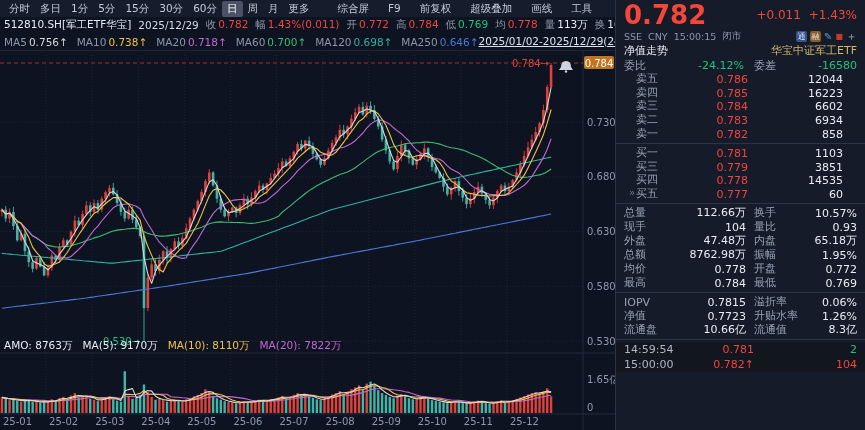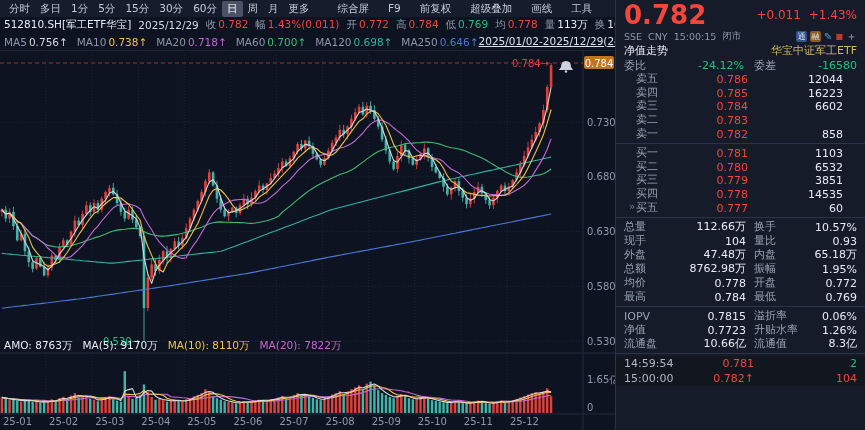--- a/index.html
+++ b/index.html
@@ -722,38 +722,34 @@
           <span class="qty">16223</span>
         </div>
         <div class="ob-row">
           <span class="lbl">卖三</span>
           <span class="prc">0.784</span>
           <span class="qty">6602</span>
         </div>
         <div class="ob-row">
           <span class="lbl">卖二</span>
           <span class="prc">0.783</span>
+          <span class="qty">6934</span>
         </div>
         <div class="ob-row">
           <span class="lbl">卖一</span>
           <span class="prc">0.782</span>
           <span class="qty">858</span>
         </div>
       </div>
     <div class="hr"></div>
     <div id="bids">
         <div class="ob-row">
           <span class="lbl">买一</span>
           <span class="prc">0.781</span>
           <span class="qty">1103</span>
-        </div>
-        <div class="ob-row">
-          <span class="lbl">买二</span>
-          <span class="prc">0.780</span>
-          <span class="qty">6532</span>
         </div>
         <div class="ob-row">
           <span class="lbl">买三</span>
           <span class="prc">0.779</span>
           <span class="qty">3851</span>
         </div>
         <div class="ob-row">
           <span class="lbl">买四</span>
           <span class="prc">0.778</span>
           <span class="qty">14535</span>

